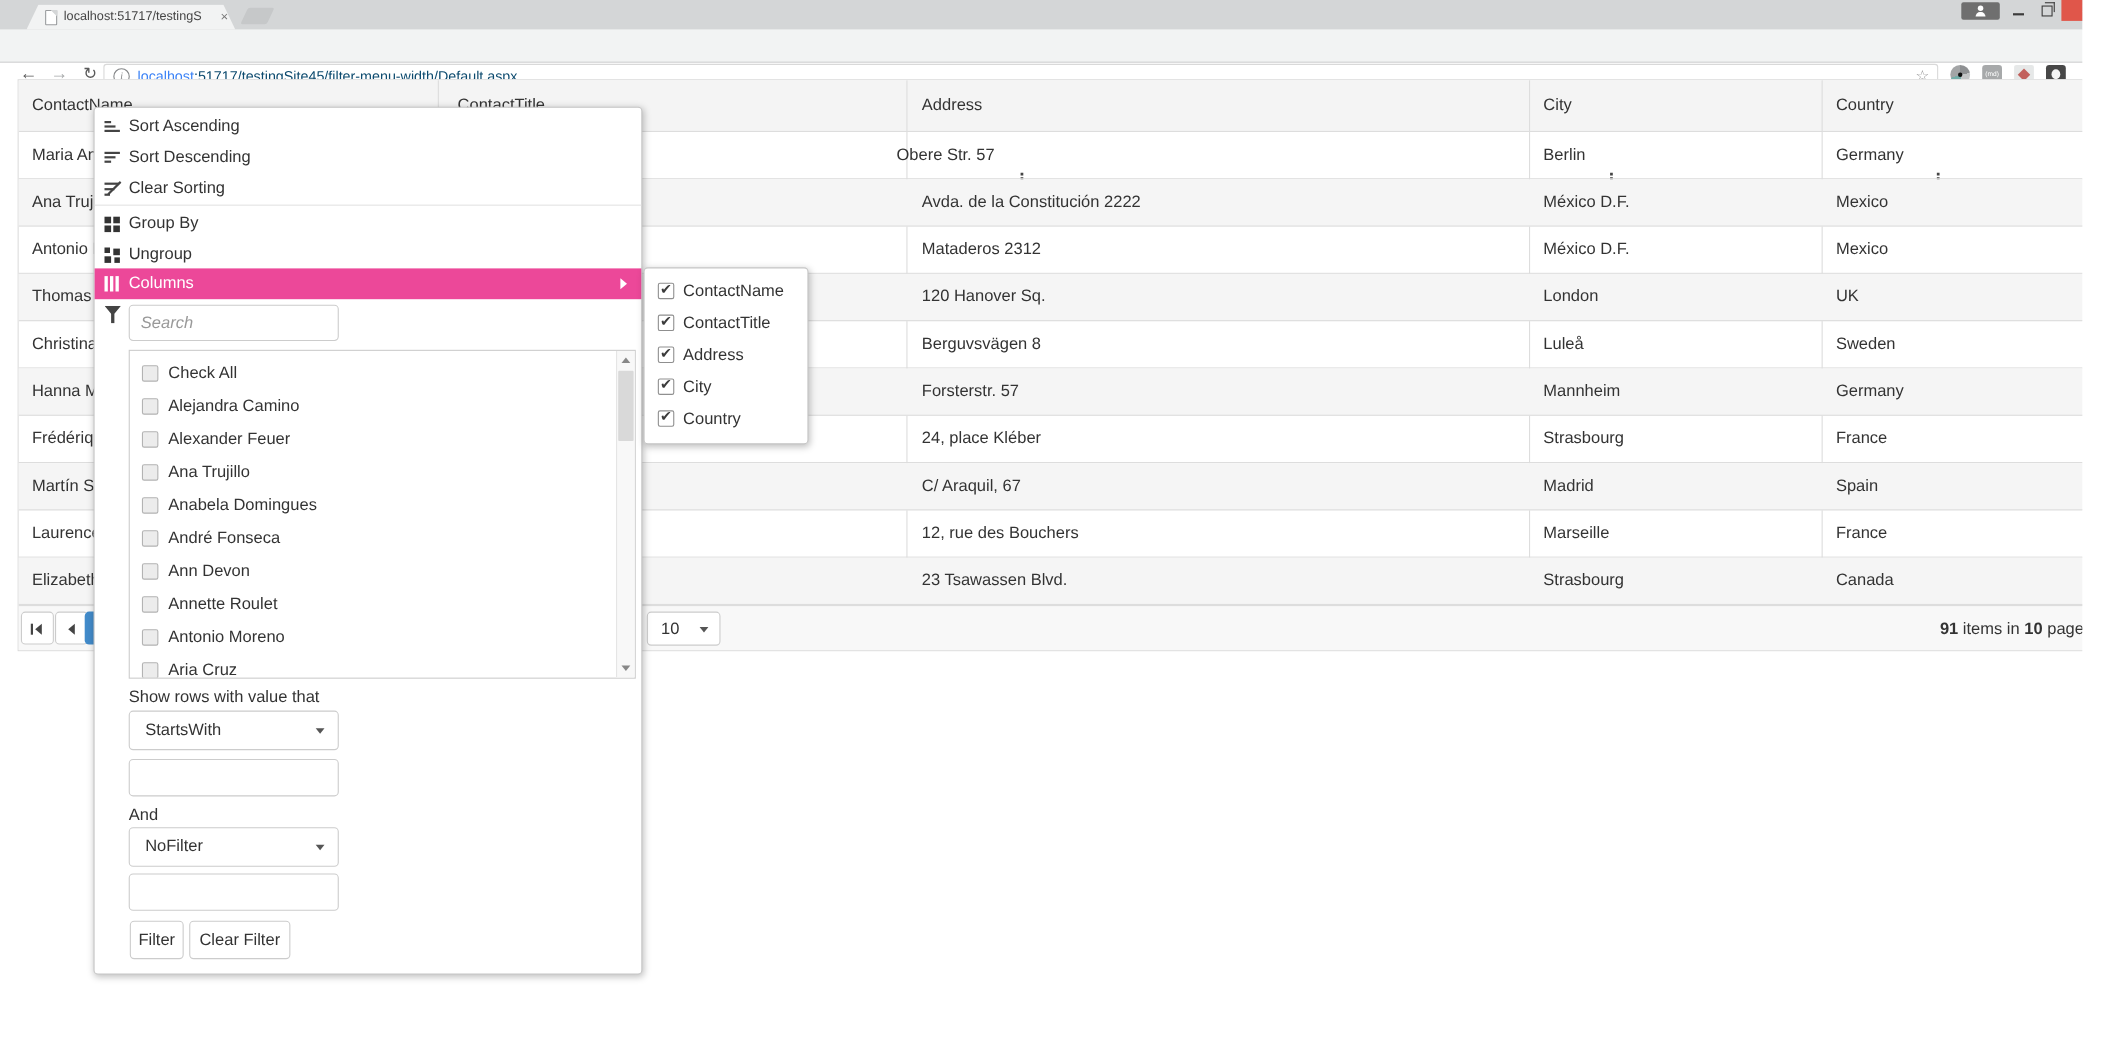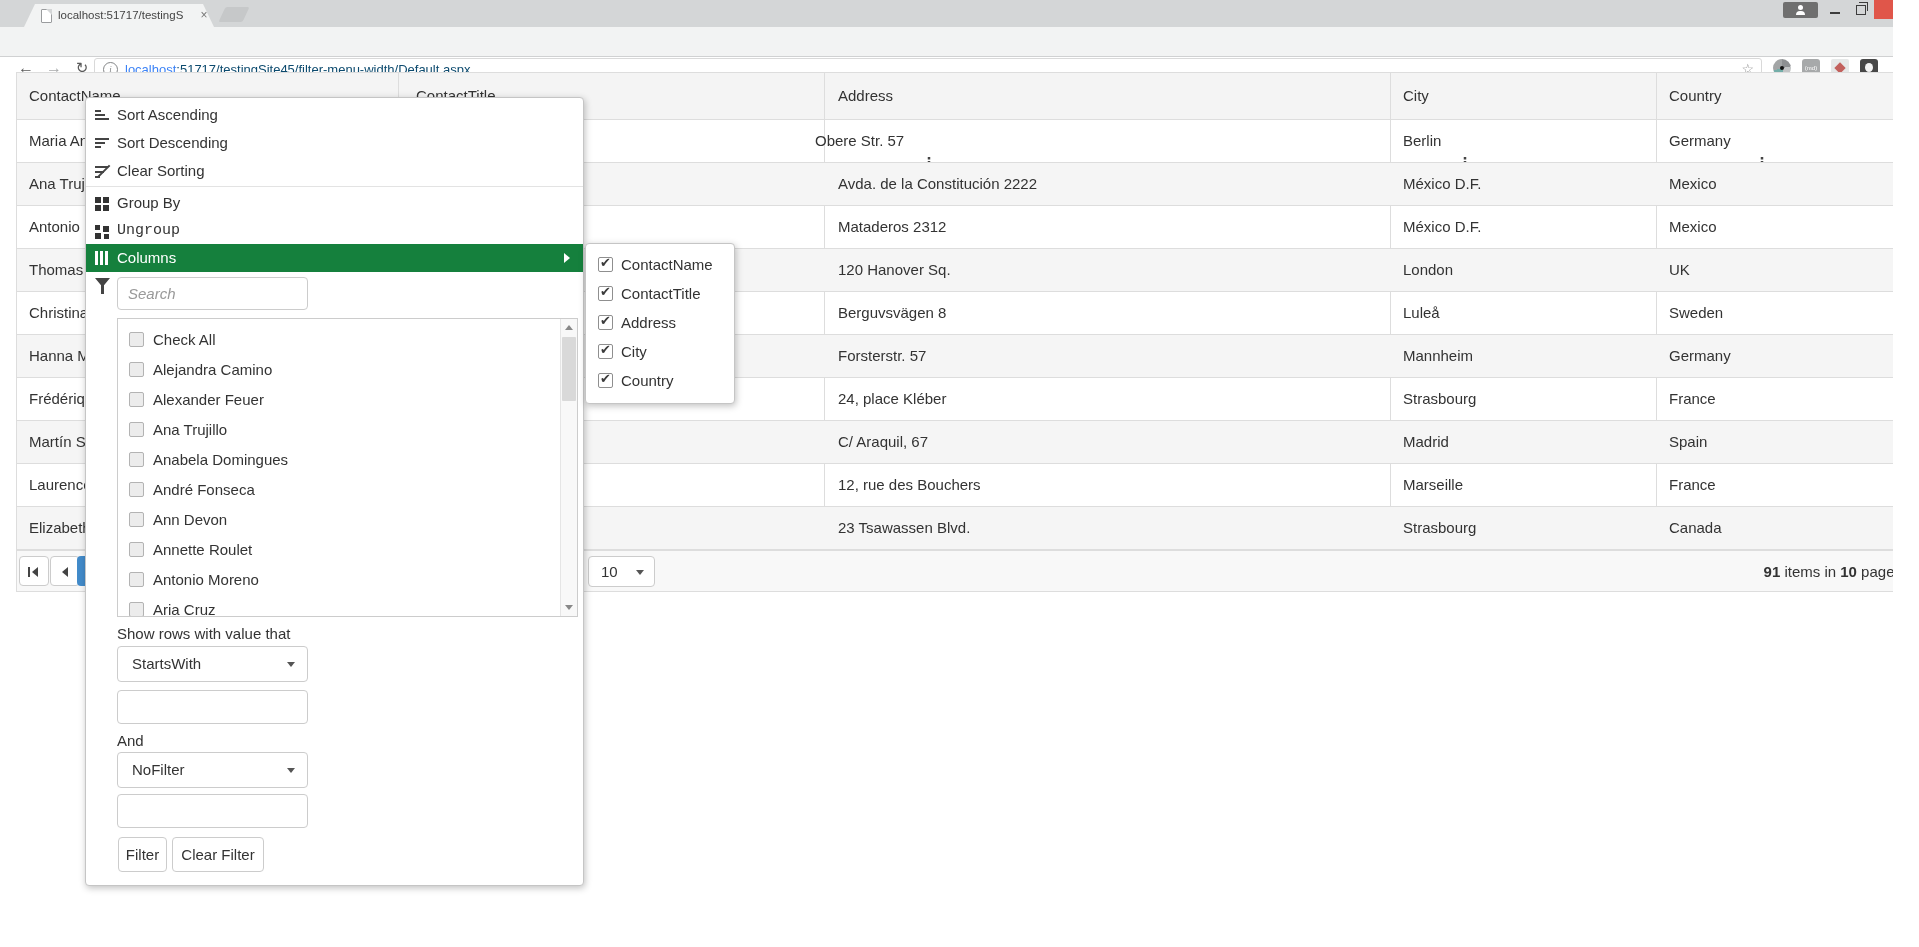--- a/index.html
+++ b/index.html
@@ -67,21 +67,21 @@
   .pager-info{right:10px;top:0;height:41px;line-height:41px;font-size:15px;color:#333;}
   .pager-info b{font-weight:bold;}
 
   
   .colmenu{left:85px;top:97px;width:499px;height:789px;background:#fff;border:1px solid #c5c5c5;border-radius:4px;
            box-shadow:1px 2px 7px rgba(0,0,0,.25);box-sizing:border-box;z-index:20;}
   .mitem{left:0;width:100%;height:28px;}
   .mtext{position:absolute;left:31px;top:0;height:28px;line-height:28px;font-size:15px;color:#333;white-space:nowrap;}
   .micon{position:absolute;left:9px;top:7px;width:15px;height:14px;}
   .sep{left:0;top:88px;width:100%;height:1px;background:#e3e3e3;}
-  .columns-item{top:146px;background:#15803d;text-decoration:underline;}
+  .columns-item{top:146px;background:#ec4899;text-decoration:underline;}
   .columns-item .mtext{color:#fff;}
   .subarrow{position:absolute;right:13px;top:9px;width:0;height:0;border-top:5px solid transparent;border-bottom:5px solid transparent;border-left:6px solid #fff;}
   
   .sortbar{position:absolute;left:0;height:2px;background:#444;}
   .slash{position:absolute;left:1px;top:-1px;width:16px;height:2px;background:#444;transform:rotate(-45deg);transform-origin:center;}
   .gsq{position:absolute;width:6px;height:6px;background:#333;}
   .colbars i{position:absolute;top:0;width:3px;height:14px;background:#fff;}
   .funnel{left:9px;top:180px;width:15px;height:16px;background:#444;
           clip-path:polygon(0 0,100% 0,60% 45%,60% 100%,40% 100%,40% 45%);}
   .search{left:31px;top:179px;width:191px;height:33px;border:1px solid #ccc;border-radius:4px;box-sizing:border-box;
@@ -283,21 +283,21 @@
     <div class="abs sep"></div>
     <div class="abs mitem" style="top:91px;">
       <span class="micon">
         <i class="gsq" style="left:0;top:1px;"></i>
           <i class="gsq" style="left:8px;top:1px;"></i>
           <i class="gsq" style="left:0;top:9px;"></i>
           <i class="gsq" style="left:8px;top:9px;"></i>
       </span>
       <span class="mtext">Group By</span>
     </div>
-    <div class="abs mitem" style="top:119px;font-family:Liberation Mono, monospace;">
+    <div class="abs mitem" style="top:119px;">
       <span class="micon">
         <i class="gsq" style="left:0;top:1px;width:5px;height:5px;"></i>
           <i class="gsq" style="left:8px;top:2px;"></i>
           <i class="gsq" style="left:0;top:9px;"></i>
           <i class="gsq" style="left:9px;top:10px;width:5px;height:5px;"></i>
       </span>
       <span class="mtext">Ungroup</span>
     </div>
     <div class="abs mitem columns-item">
       <span class="micon colbars">

